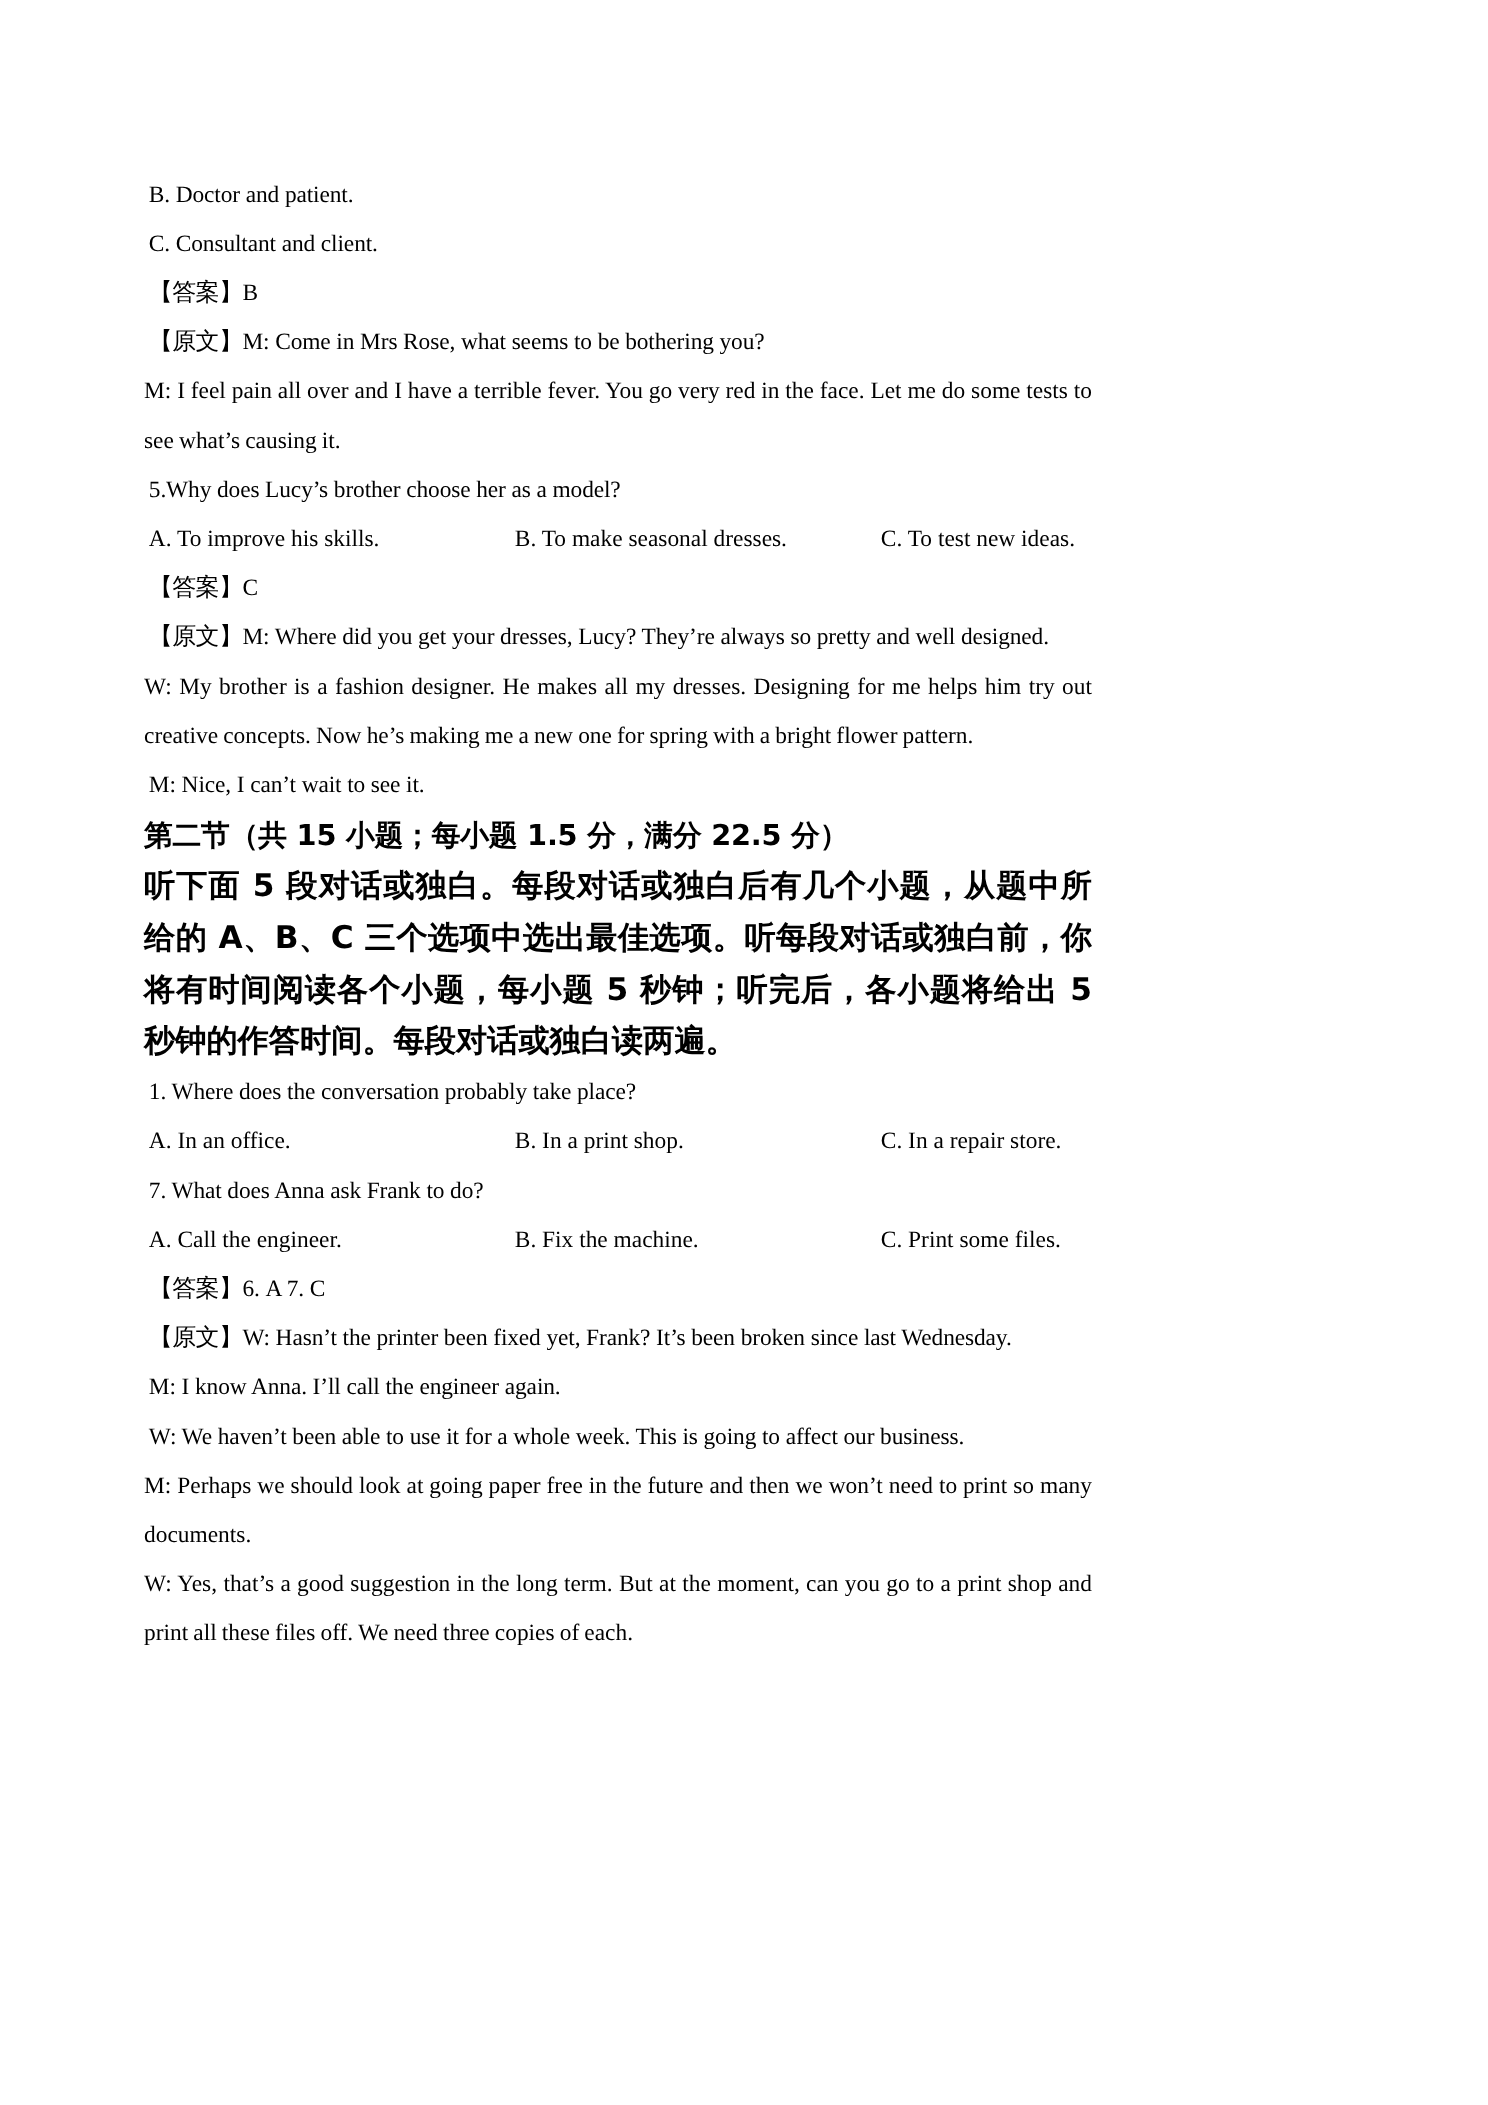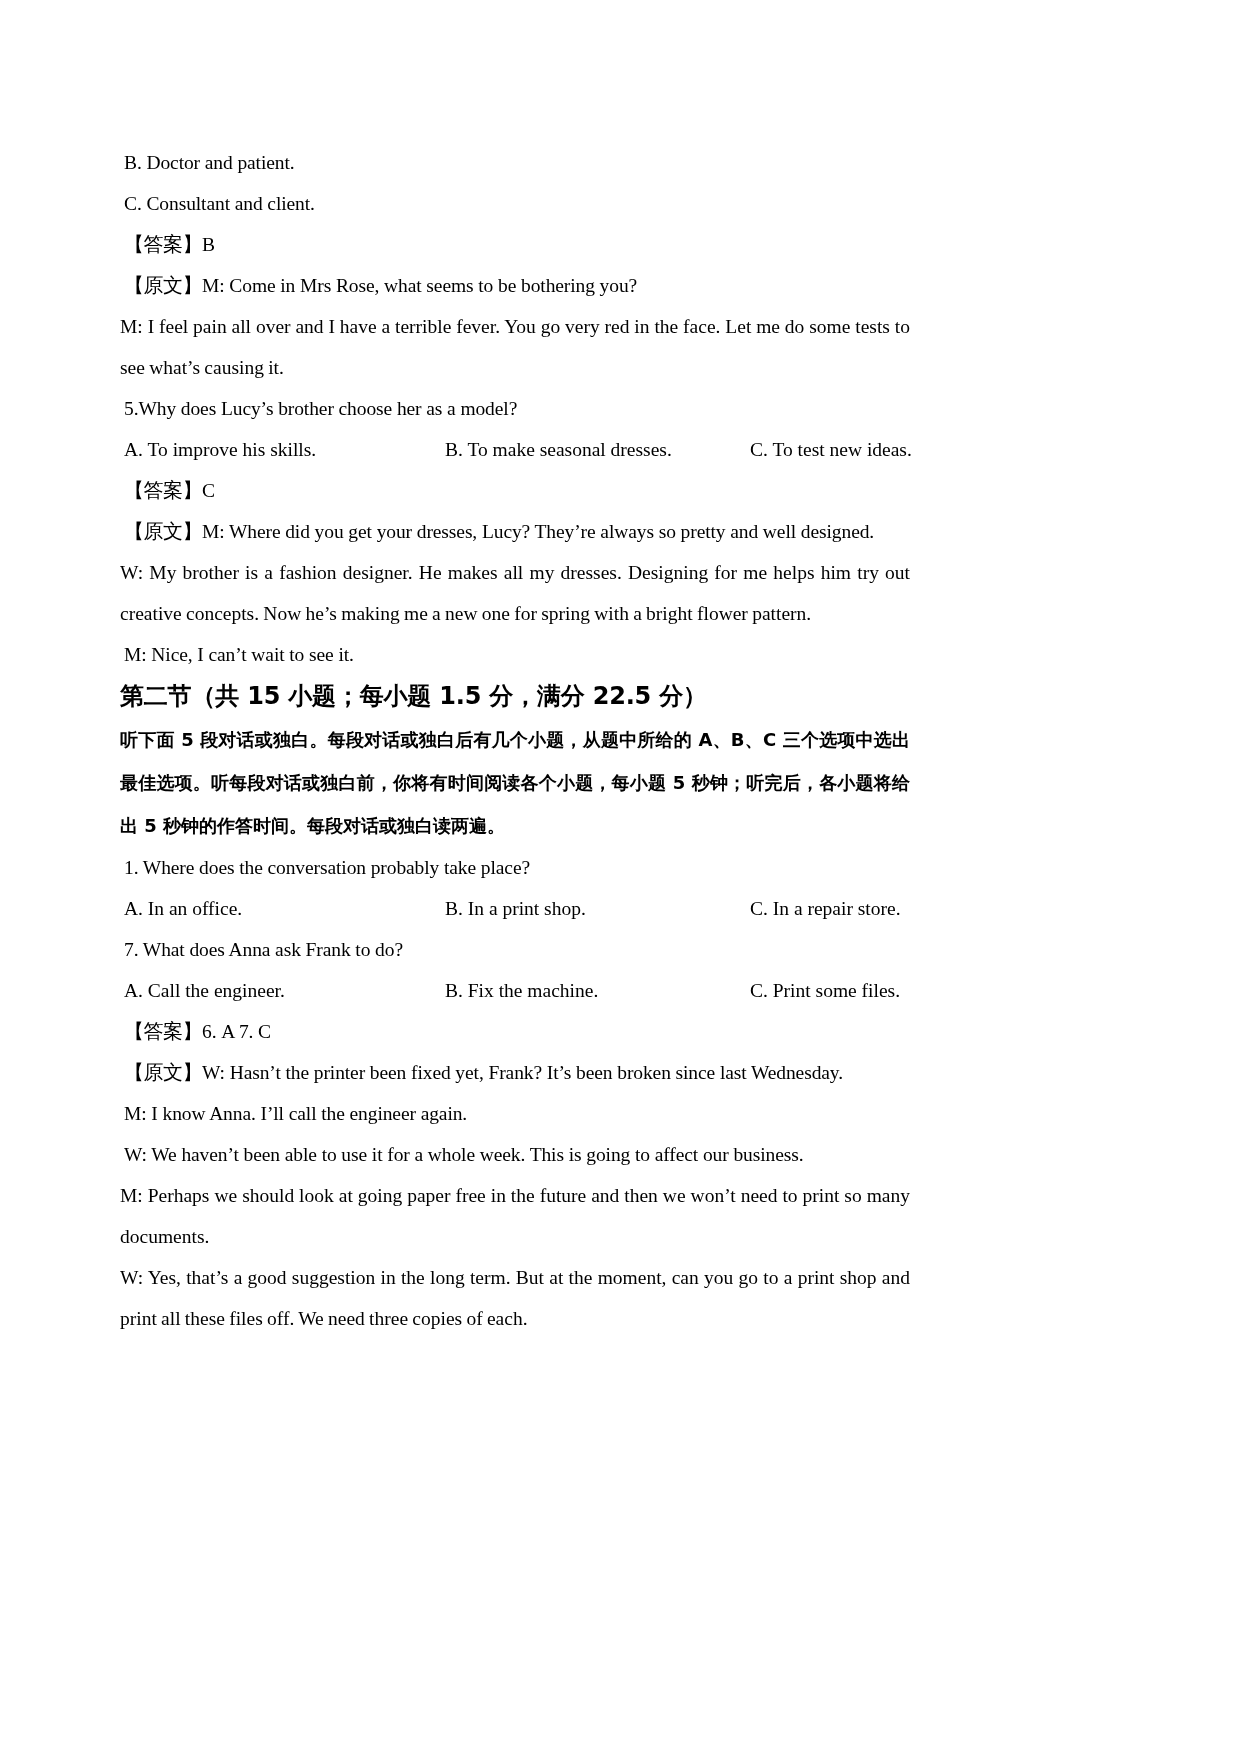--- a/index.html
+++ b/index.html
@@ -40,35 +40,35 @@
     padding-left: 4px;
   }
   
   .opts {
     display: flex;
     font-size: 19.5px;
     line-height: 41px;
     white-space: nowrap;
   }
   .opts .opt-a { width: 305px; flex: 0 0 305px; }
-  .opts .opt-b { width: 305px; flex: 0 0 305px; margin-left: 16px; }
+  .opts .opt-b { width: 305px; flex: 0 0 305px; }
   .opts .opt-c { flex: 1 1 auto; }
   
   .cn-head {
     font-family: "DejaVu Sans", "Liberation Sans", sans-serif;
     font-weight: bold;
     font-size: 24px;
     line-height: 43px;
     letter-spacing: -0.2px;
     white-space: nowrap;
   }
   .cn-head-block {
     font-family: "DejaVu Sans", "Liberation Sans", sans-serif;
     font-weight: bold;
-    font-size: 18px;
+    font-size: 26px;
     line-height: 43px;
     letter-spacing: 0px;
     text-align: justify;
     text-justify: inter-ideograph;
     width: 790px;
   }
   .cn-grey {
     font-family: "DejaVu Sans", "Liberation Sans", sans-serif;
     font-size: 18px;
     line-height: 41px;

